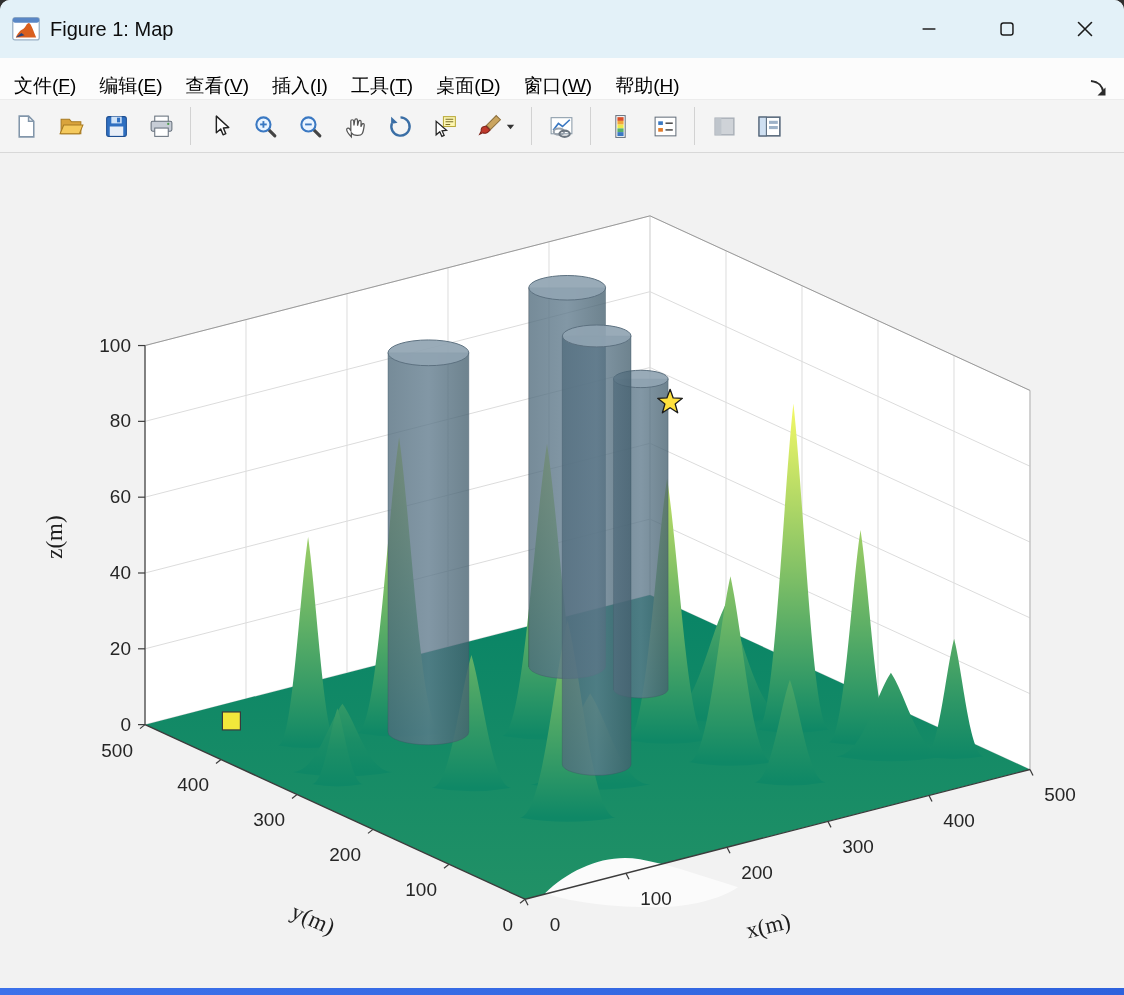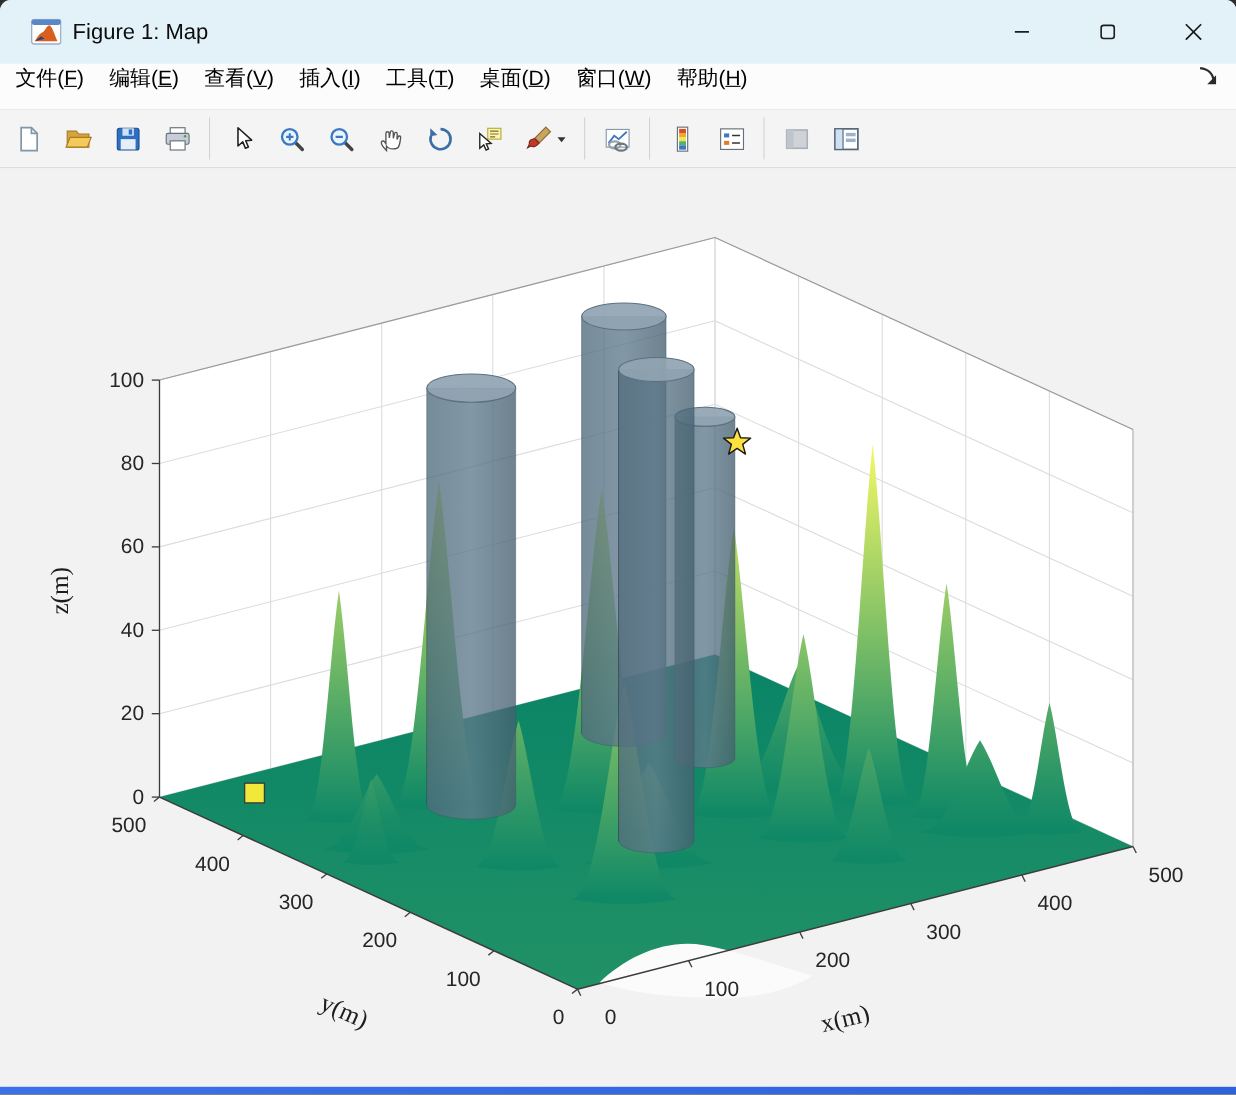--- a/index.html
+++ b/index.html
@@ -1,25 +1,25 @@
 <!DOCTYPE html>
 <html><head>
 <meta charset="utf-8">
 <style>
   html,body{margin:0;padding:0;background:#2f2f2f;font-family:"Liberation Sans",sans-serif;}
   .window{width:1124px;height:995px;display:flex;flex-direction:column;border-radius:10px 10px 0 0;
           overflow:hidden;background:#f2f2f2;position:relative;}
   
-  .titlebar{height:58px;background:#e3f1f8;display:flex;align-items:center;padding-left:28px;flex:0 0 auto;}
+  .titlebar{height:58px;background:#e3f1f8;display:flex;align-items:center;padding-left:12px;flex:0 0 auto;}
   .app-icon{width:28px;height:24px;margin-right:10px;display:flex;align-items:center;}
   .title{font-size:20px;color:#0d0d0d;}
   .win-controls{margin-left:auto;display:flex;height:100%;}
   .win-btn{width:78px;height:100%;display:flex;align-items:center;justify-content:center;cursor:default;}
   
-  .menubar{height:41px;background:#fcfcfc;display:flex;align-items:flex-start;padding:0 14px;border-bottom:1px solid #ececec;
+  .menubar{height:41px;background:#fcfcfc;display:flex;align-items:flex-end;padding:0 14px;border-bottom:1px solid #ececec;
            font-size:19px;color:#000;flex:0 0 auto;}
   .menu-items{display:flex;align-items:center;}
   .menu-item{margin-right:23px;white-space:nowrap;cursor:default;}
   .menu-item u{text-decoration:underline;}
   .dock-arrow{margin-left:auto;width:22px;height:22px;}
   
   .toolbar{height:52px;background:#f4f4f4;border-bottom:1px solid #d8d8d8;display:flex;align-items:center;
            padding:0 10px;gap:13px;flex:0 0 auto;}
   .tb-btn{width:32px;height:34px;display:flex;align-items:center;justify-content:center;border:none;background:none;
           padding:0;flex:0 0 auto;cursor:default;}

